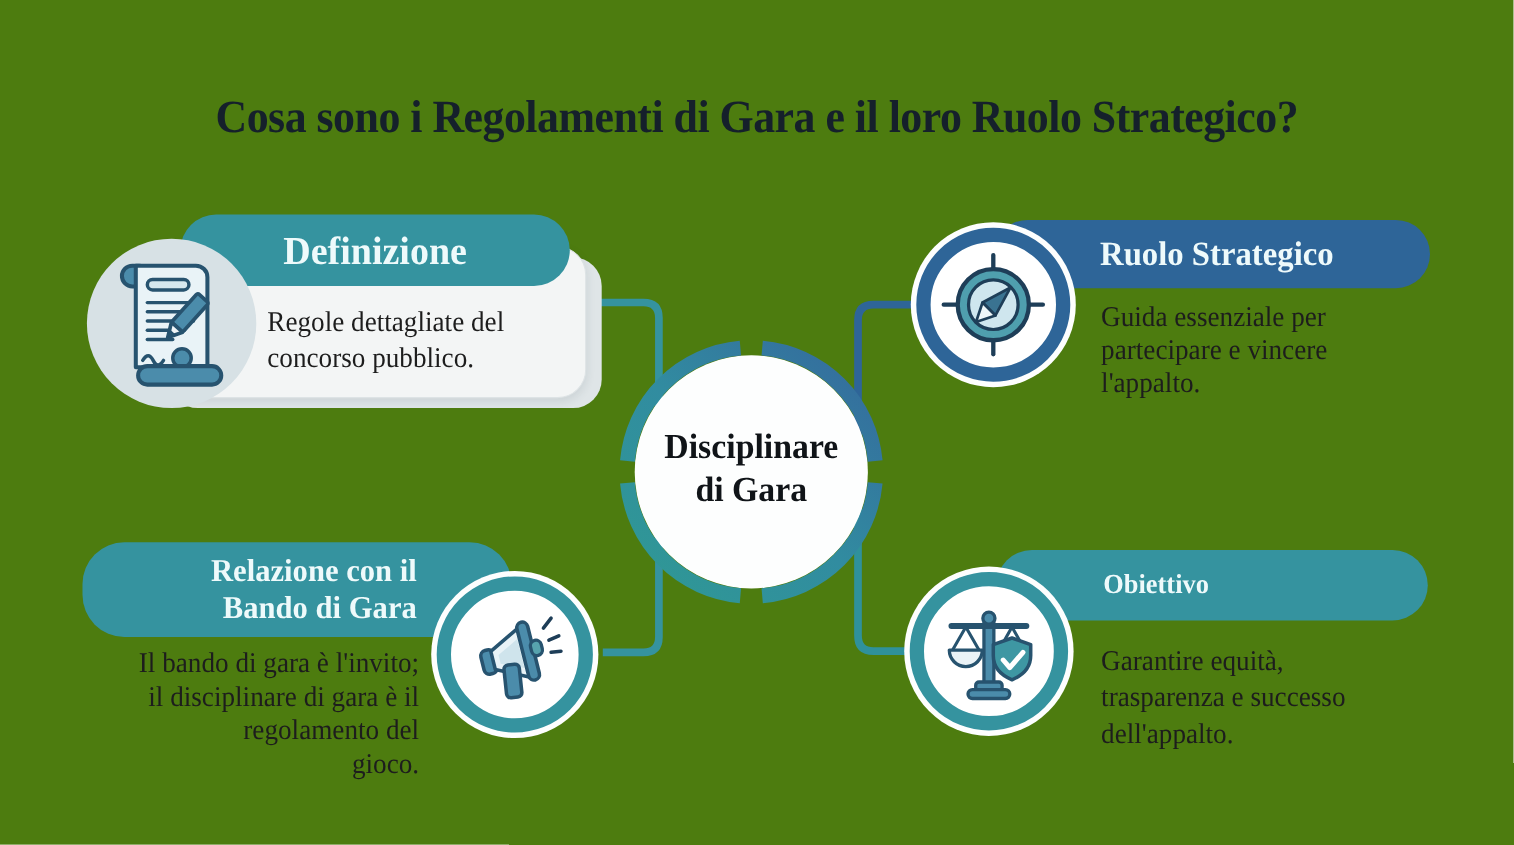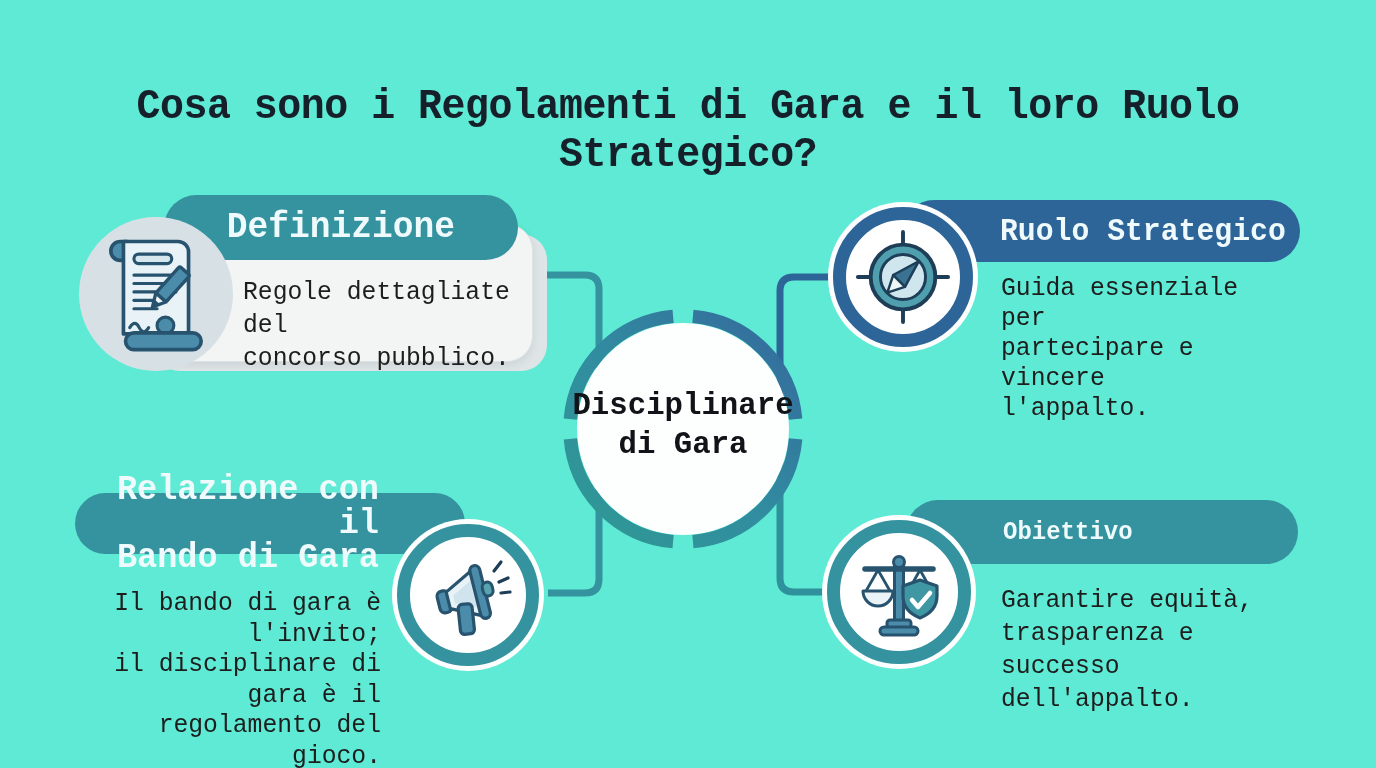--- a/index.html
+++ b/index.html
@@ -1,18 +1,18 @@
 <!DOCTYPE html>
 <html><head>
 <meta charset="utf-8">
 <style>
   html,body{margin:0;padding:0;background:#fdfefe;}
   .canvas{
     position:relative;width:1376px;height:768px;overflow:hidden;
-    background:#5eead4;font-family:Liberation Mono, monospace;color:#1d1d1d;
+    background:#4d7c0f;font-family:Liberation Serif, serif;color:#1d1d1d;
   }
   [data-bind]{white-space:pre-line;}
   .title{
     position:absolute;left:0;right:0;top:55px;text-align:center;
     font-size:42px;font-weight:700;color:#15202b;letter-spacing:-.5px;
     transform:scaleX(.95);transform-origin:center top;z-index:3;
   }
   .wires{position:absolute;left:0;top:0;z-index:1;}
   .center-label{
     position:absolute;left:563px;top:386px;width:240px;text-align:center;
@@ -127,21 +127,21 @@
         <polygon points="66,34 40,48 52,60" fill="#3a7391" stroke="#1e3e58" stroke-width="2.5" stroke-linejoin="round"></polygon>
         <polygon points="34,66 40,48 52,60" fill="#eef6f8" stroke="#1e3e58" stroke-width="2.5" stroke-linejoin="round"></polygon>
       </svg>
     </div>
     <div class="body-text" data-bind="cards.ruolo_strategico.body" style="left:1001px;top:273px;width:300px;line-height:30px;">Guida essenziale per
 partecipare e vincere
 l'appalto.</div>
   </div>
 
   <div>
-    <div class="pill teal right-aligned" style="left:75px;top:493px;width:390px;height:61px;border-radius:38px;font-size:35px;line-height:34px;padding-right:86px;">
+    <div class="pill teal right-aligned" style="left:75px;top:493px;width:390px;height:86px;border-radius:38px;font-size:29px;line-height:34px;padding-right:86px;">
       <span class="pill-text" data-bind="cards.relazione_bando.header">Relazione con il
 Bando di Gara</span>
     </div>
     <div class="icon-circle ring-teal" style="left:397px;top:524px;width:142px;height:142px;">
       <svg width="100" height="100" viewBox="0 0 100 100">
         <g transform="rotate(-14 50 52)" stroke="#27536f" stroke-linejoin="round">
           <rect x="20" y="40" width="12" height="22" rx="5" fill="#4b8cab" stroke-width="3.2"></rect>
           <path d="M30,42 L60,27 L60,74 L30,59 z" fill="#e9f3f7" stroke-width="3.2"></path>
           <path d="M36,47 L56,37 L56,64 L36,55 z" fill="#cfe4ec" stroke="none"></path>
           <rect x="58" y="23" width="10" height="54" rx="5" fill="#4b8cab" stroke-width="3.2"></rect>

